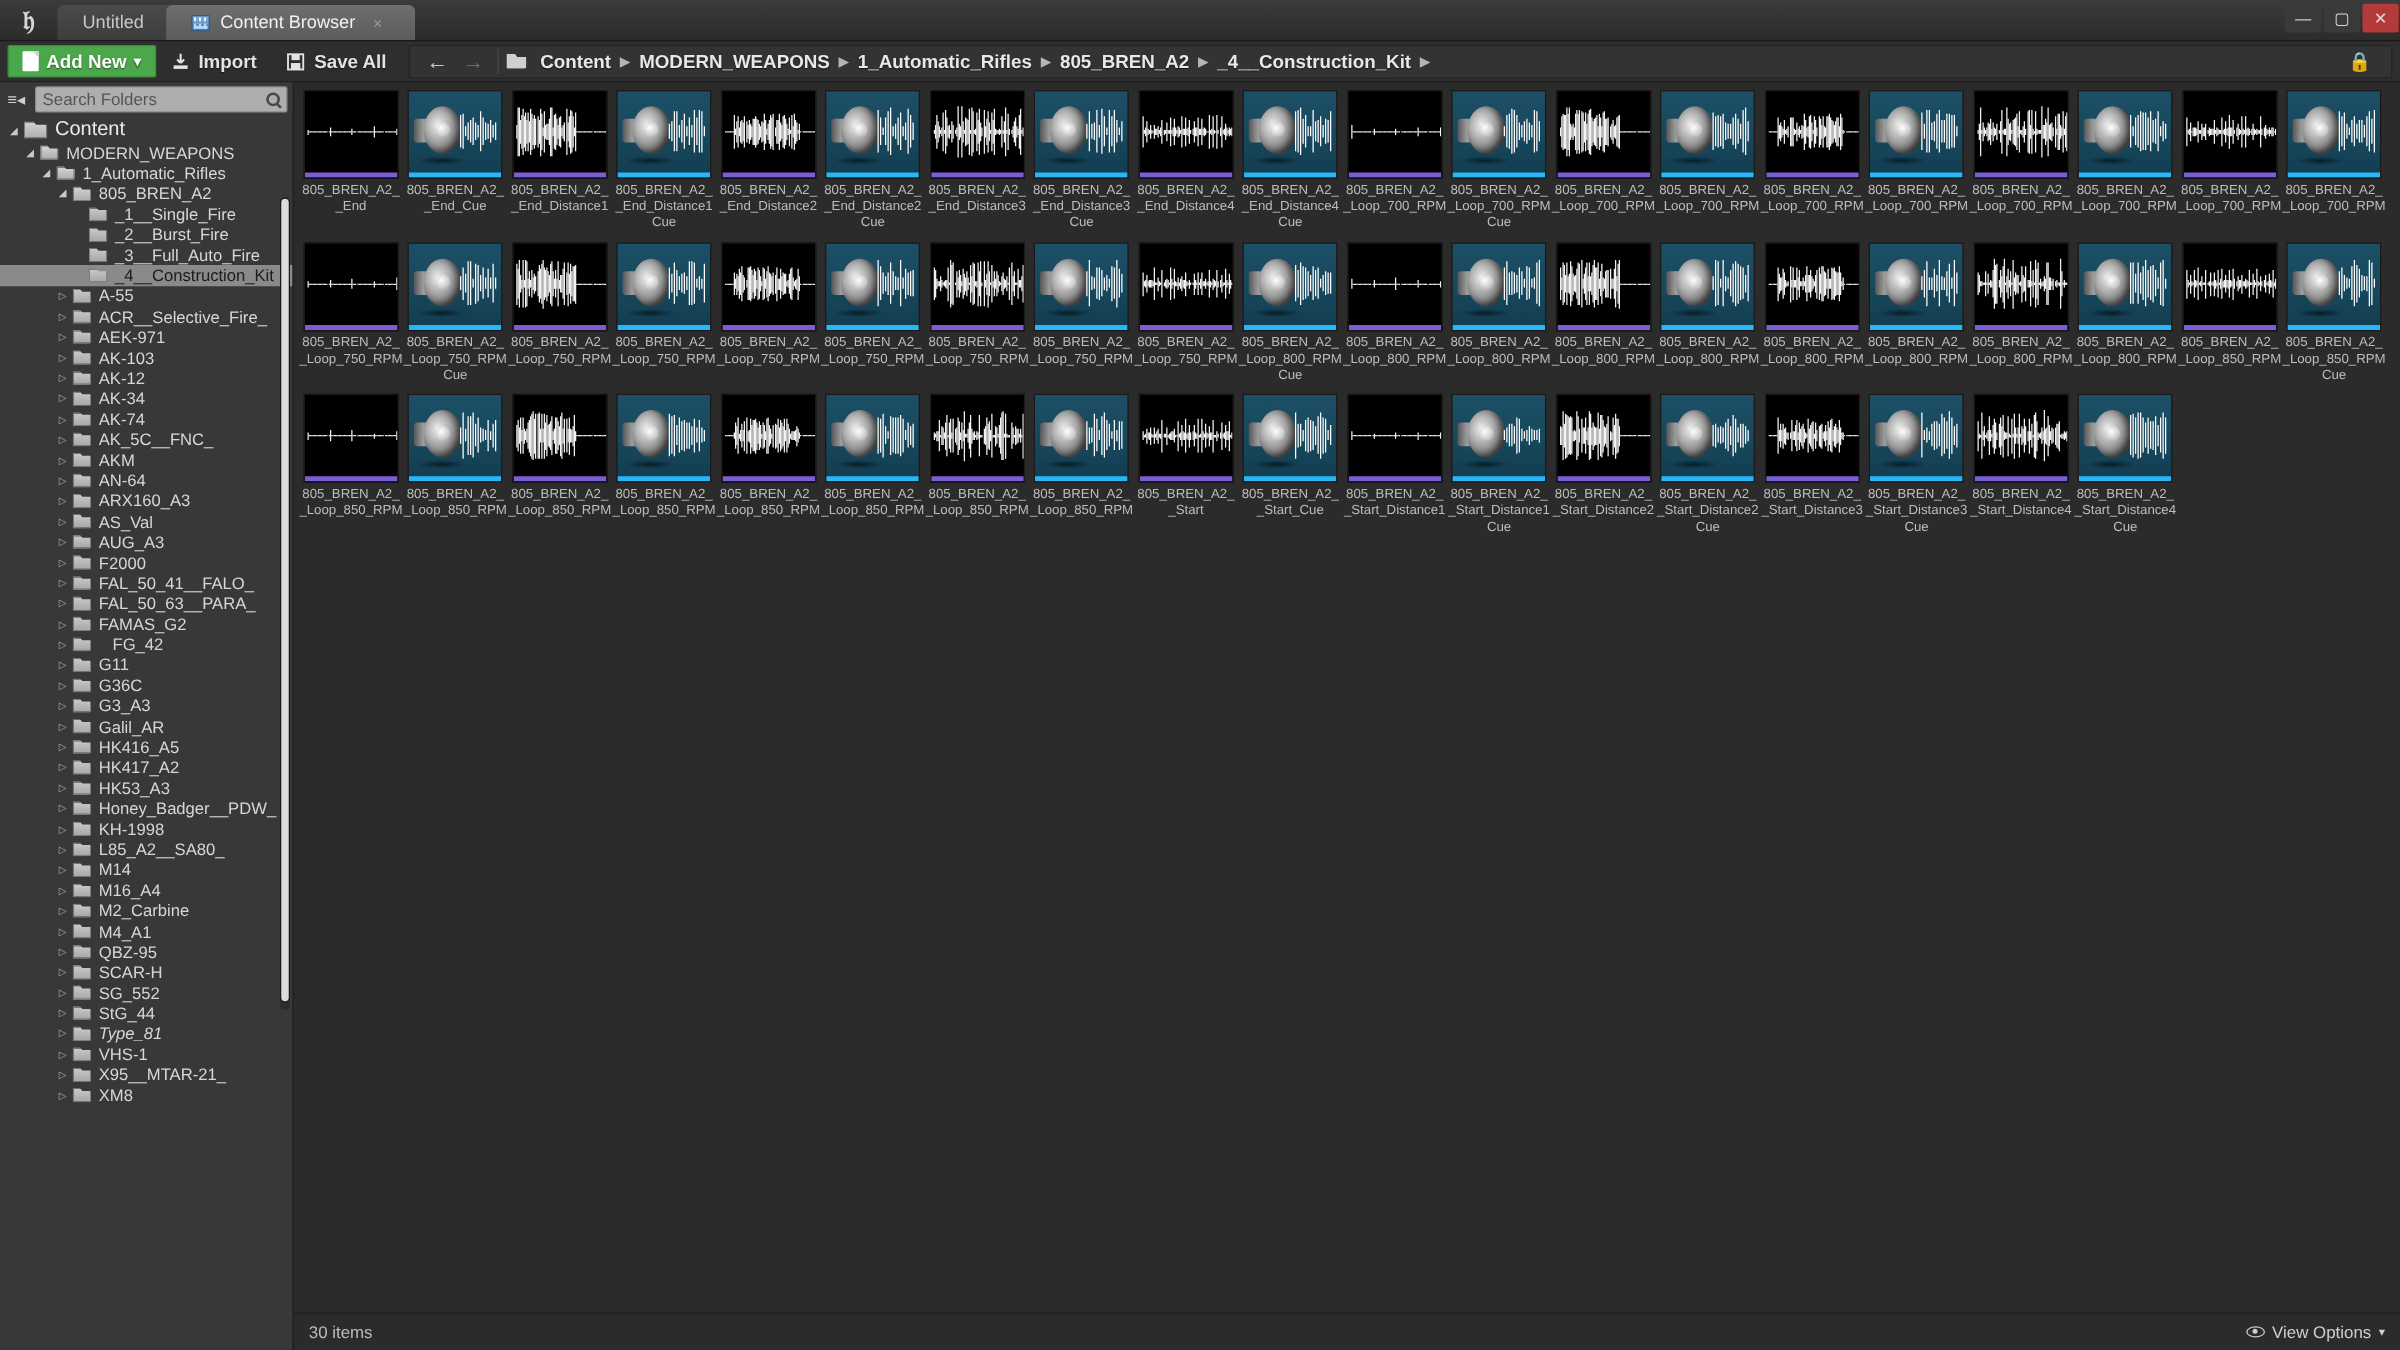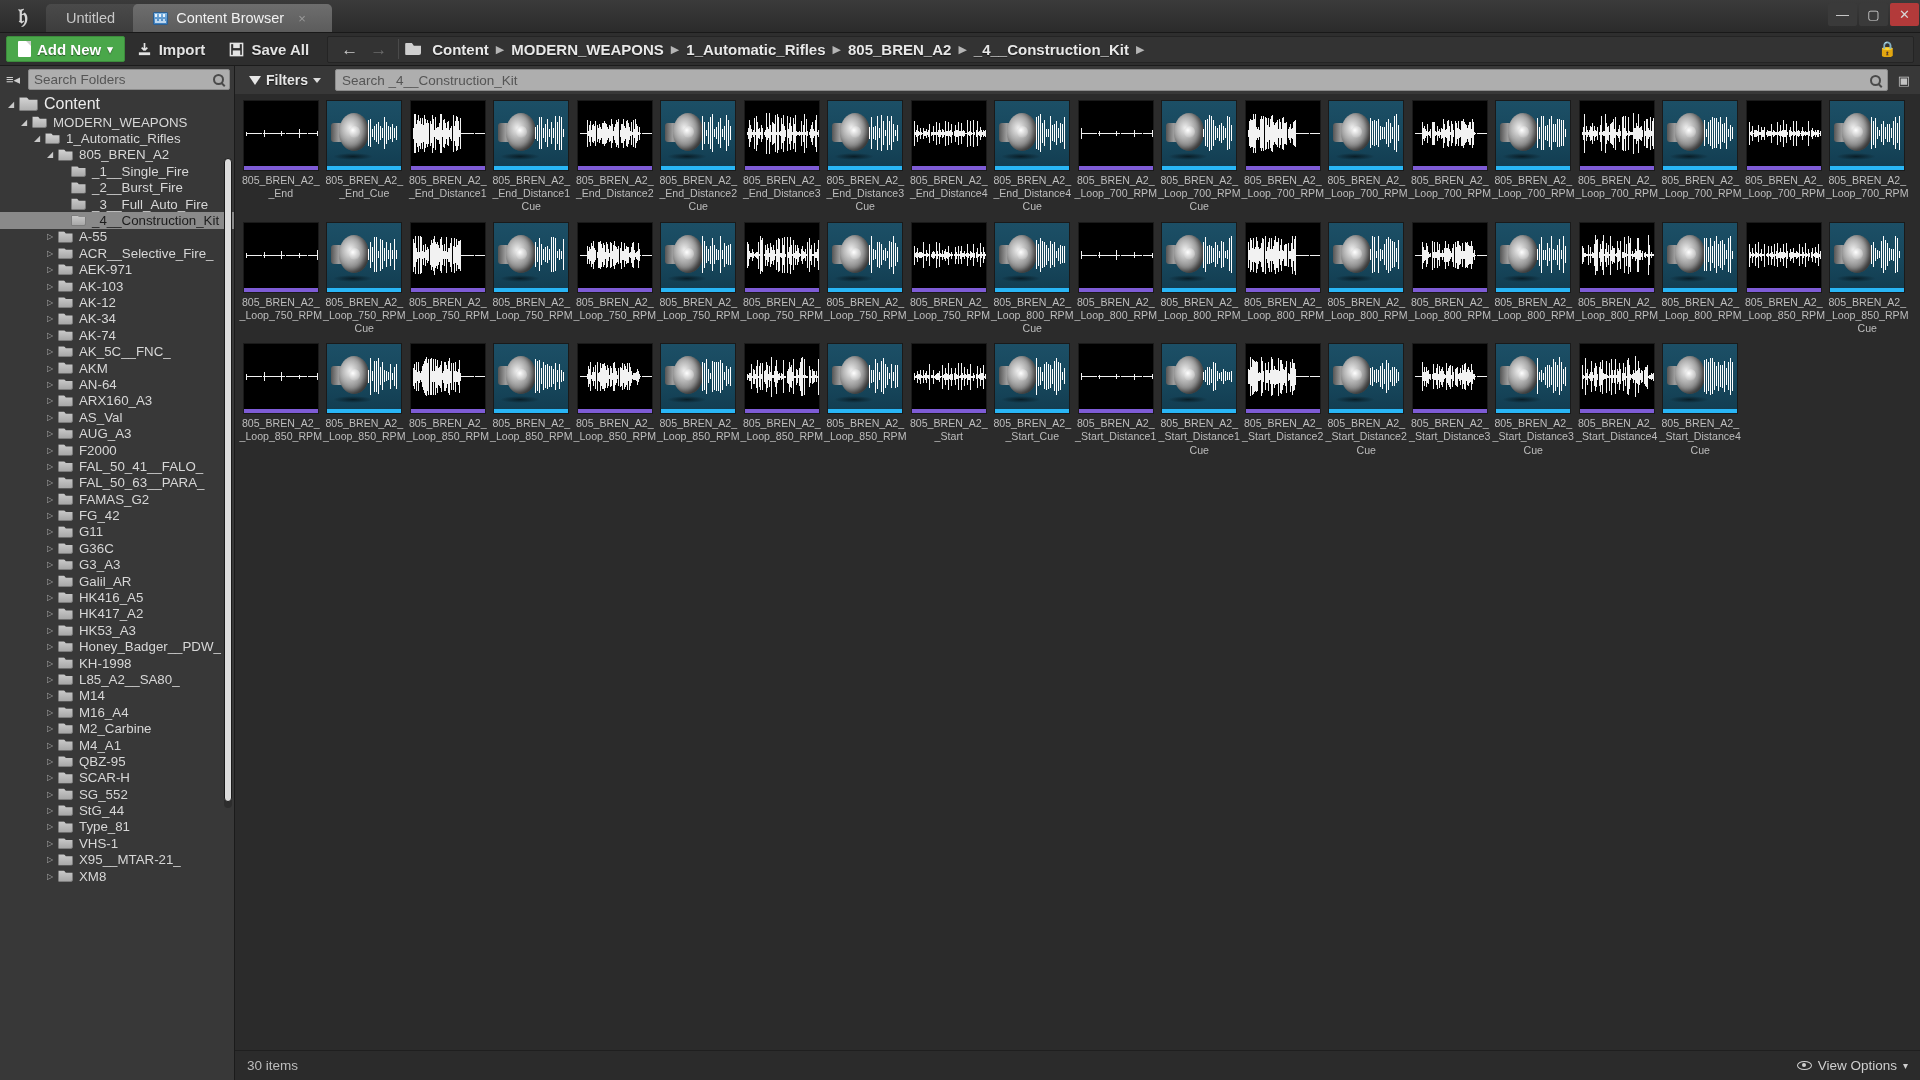--- a/index.html
+++ b/index.html
@@ -464,21 +464,21 @@
           <span style="margin-left: 3px;">FAL_50_63__PARA_</span>
         </div>
         <div class="trow" style="padding-left: 45px;">
           <span class="twisty">▷</span>
           <span class="tfolder"></span>
           <span style="margin-left: 3px;">FAMAS_G2</span>
         </div>
         <div class="trow" style="padding-left: 45px;">
           <span class="twisty">▷</span>
           <span class="tfolder"></span>
-          <span style="margin-left: 3px;">FG_42</span>
+          <span style="margin-left: 14px;">FG_42</span>
         </div>
         <div class="trow" style="padding-left: 45px;">
           <span class="twisty">▷</span>
           <span class="tfolder"></span>
           <span style="margin-left: 3px;">G11</span>
         </div>
         <div class="trow" style="padding-left: 45px;">
           <span class="twisty">▷</span>
           <span class="tfolder"></span>
           <span style="margin-left: 3px;">G36C</span>
@@ -559,21 +559,21 @@
           <span style="margin-left: 3px;">SG_552</span>
         </div>
         <div class="trow" style="padding-left: 45px;">
           <span class="twisty">▷</span>
           <span class="tfolder"></span>
           <span style="margin-left: 3px;">StG_44</span>
         </div>
         <div class="trow" style="padding-left: 45px;">
           <span class="twisty">▷</span>
           <span class="tfolder"></span>
-          <span style="margin-left: 3px;">Type_81</span>
+          <span style="margin-left: 3px; font-style: italic;">Type_81</span>
         </div>
         <div class="trow" style="padding-left: 45px;">
           <span class="twisty">▷</span>
           <span class="tfolder"></span>
           <span style="margin-left: 3px;">VHS-1</span>
         </div>
         <div class="trow" style="padding-left: 45px;">
           <span class="twisty">▷</span>
           <span class="tfolder"></span>
           <span style="margin-left: 3px;">X95__MTAR-21_</span>
@@ -583,32 +583,20 @@
           <span class="tfolder"></span>
           <span style="margin-left: 3px;">XM8</span>
         </div>
       </div>
     <div id="lscroll">
       <div class="thumb"></div>
     </div>
   </div>
 
   <div id="content">
-    <div id="filterrow">
-      <div id="filters-btn">
-        <span class="funnel"></span>
-        <span>Filters</span>
-        <span class="caret"></span>
-      </div>
-      <div id="assetsearch">
-        <span>Search _4__Construction_Kit</span>
-        <span class="mag"></span>
-      </div>
-      <div id="savebtn-right">▣</div>
-    </div>
 
     <div id="grid">
         <div class="asset">
           <div class="thumb">
             <div class="wave">
               <i style="height: 4px; margin-right: 0.05px;"></i>
               <i style="height: 0.8px; margin-right: 0.05px;"></i>
               <i style="height: 0.8px; margin-right: 0.05px;"></i>
               <i style="height: 0.8px; margin-right: 0.05px;"></i>
               <i style="height: 0.8px; margin-right: 0.05px;"></i>

